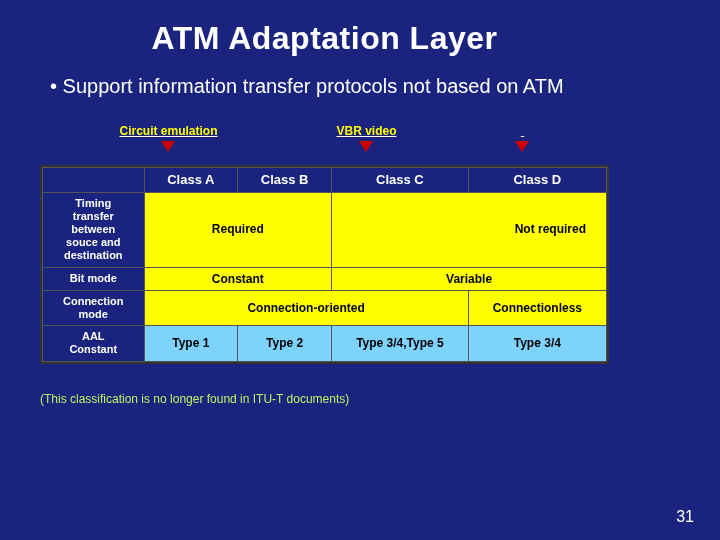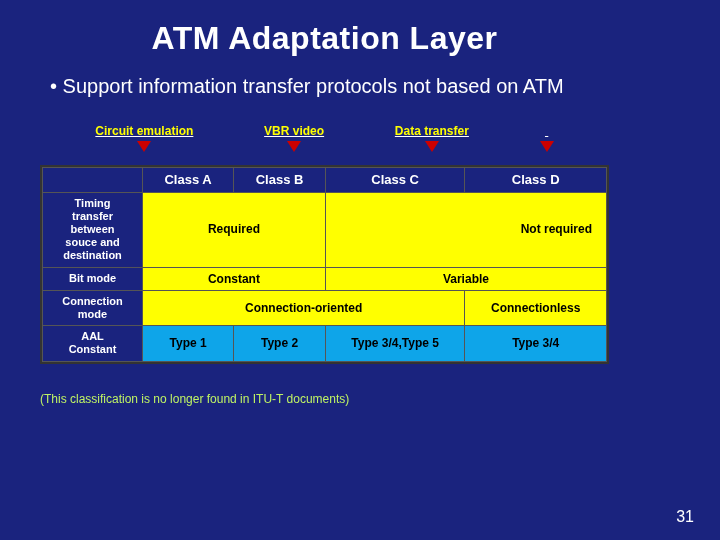--- a/index.html
+++ b/index.html
@@ -46,21 +46,21 @@
       flex-shrink: 0;
     }
     table {
       width: 100%;
       border-collapse: collapse;
       font-size: 12px;
     }
     th, td {
       border: 1px solid #555;
       text-align: center;
-      padding: 4px 14px;
+      padding: 4px 20px;
       line-height: 1.2;
     }
     .header-row th {
       background-color: #1a237e;
       color: white;
       font-weight: bold;
       font-size: 13px;
     }
     .row-label {
       background-color: #1a237e;
@@ -69,21 +69,21 @@
       font-size: 11px;
       text-align: center;
       width: 100px;
     }
     .cell-yellow {
       background-color: #ffff00;
       color: black;
       font-weight: bold;
     }
     .cell-orange {
-      background-color: #0ea5e9;
+      background-color: #7dd3fc;
       color: black;
       font-weight: bold;
     }
     .footnote {
       font-size: 12px;
       color: #bef264;
       margin-top: 18px;
       line-height: 1.3;
     }
     .page-num {
@@ -136,24 +136,20 @@
   <div class="labels-area">
     <div class="label-group">
       <span class="label-text">Circuit emulation</span>
       <div class="arrow-red"></div>
     </div>
     <div class="label-group">
       <span class="label-text">VBR video</span>
       <div class="arrow-red"></div>
     </div>
     <div class="label-group">
-      <span class="label-text">Data transfer</span>
-      <div class="arrow-red"></div>
-    </div>
-    <div class="label-group">
       <span class="label-text">&nbsp;</span>
       <div class="arrow-red"></div>
     </div>
   </div>
 
   <div class="table-wrapper">
     <table>
       <thead>
         <tr class="header-row">
           <th class="row-label"></th>

